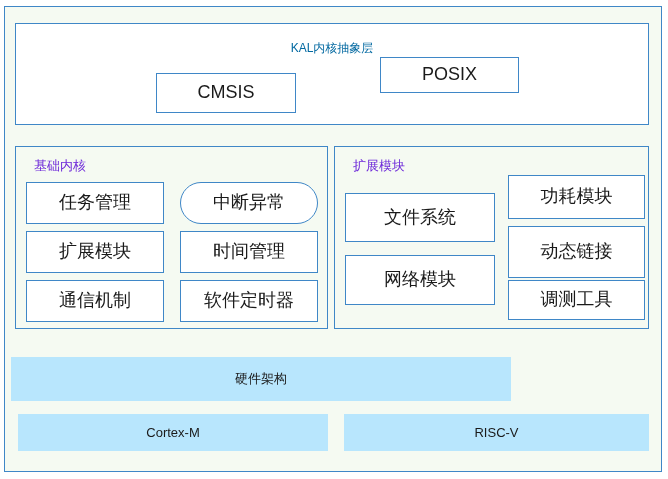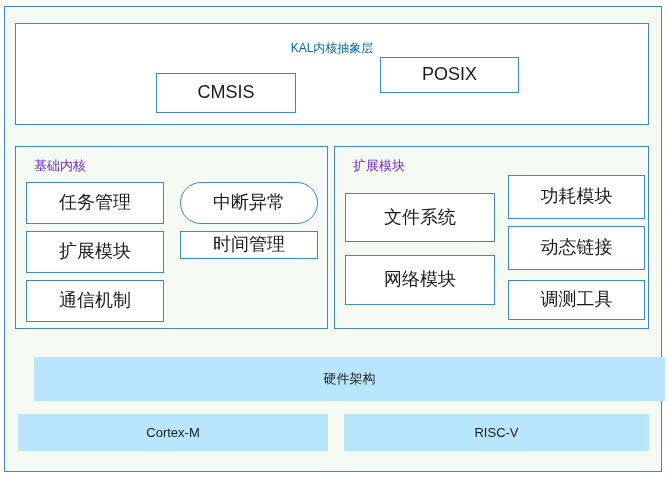--- a/index.html
+++ b/index.html
@@ -113,51 +113,54 @@
       <div class="box" style="left:10px; top:35px; width:138px; height:42px;">
         <span>任务管理</span>
       </div>
       <div class="box" style="left:164px; top:35px; width:138px; height:42px;border-radius:21px;">
         <span>中断异常</span>
       </div>
 
       <div class="box" style="left:10px; top:84px; width:138px; height:42px;">
         <span>扩展模块</span>
       </div>
-      <div class="box" style="left:164px; top:84px; width:138px; height:28px;">
+      <div class="box" style="left:164px; top:84px; width:138px; height:42px;">
         <span>时间管理</span>
       </div>
 
       <div class="box" style="left:10px; top:133px; width:138px; height:42px;">
         <span>通信机制</span>
+      </div>
+      <div class="box" style="left:164px; top:133px; width:138px; height:42px;">
+        <span>软件定时器</span>
       </div>
     </div>
 
     <div class="panel" style="left:329px; top:139px; width:315px; height:183px;">
       <div class="panel-title">扩展模块</div>
 
       <div class="box" style="left:10px; top:46px; width:150px; height:49px;">
         <span>文件系统</span>
       </div>
       <div class="box" style="left:10px; top:108px; width:150px; height:50px;">
         <span>网络模块</span>
       </div>
 
       <div class="box" style="left:173px; top:28px; width:137px; height:44px;">
         <span>功耗模块</span>
       </div>
-      <div class="box" style="left:173px; top:79px; width:137px; height:44px;">
+      <div class="box" style="left:173px; top:79px; width:137px; height:52px;">
         <span>动态链接</span>
       </div>
       <div class="box" style="left:173px; top:133px; width:137px; height:40px;">
         <span>调测工具</span>
       </div>
     </div>
 
-    <div class="bar" style="left:29px; top:350px; width:631px; height:44px;">
+    <div class="bar" style="left:6px; top:350px; width:500px; height:44px;">
       <span>硬件架构</span>
     </div>
     <div class="bar" style="left:13px; top:407px; width:310px; height:37px;">
       <span>Cortex-M</span>
     </div>
     <div class="bar" style="left:339px; top:407px; width:305px; height:37px;">
       <span>RISC-V</span>
     </div>
 
   </div>

